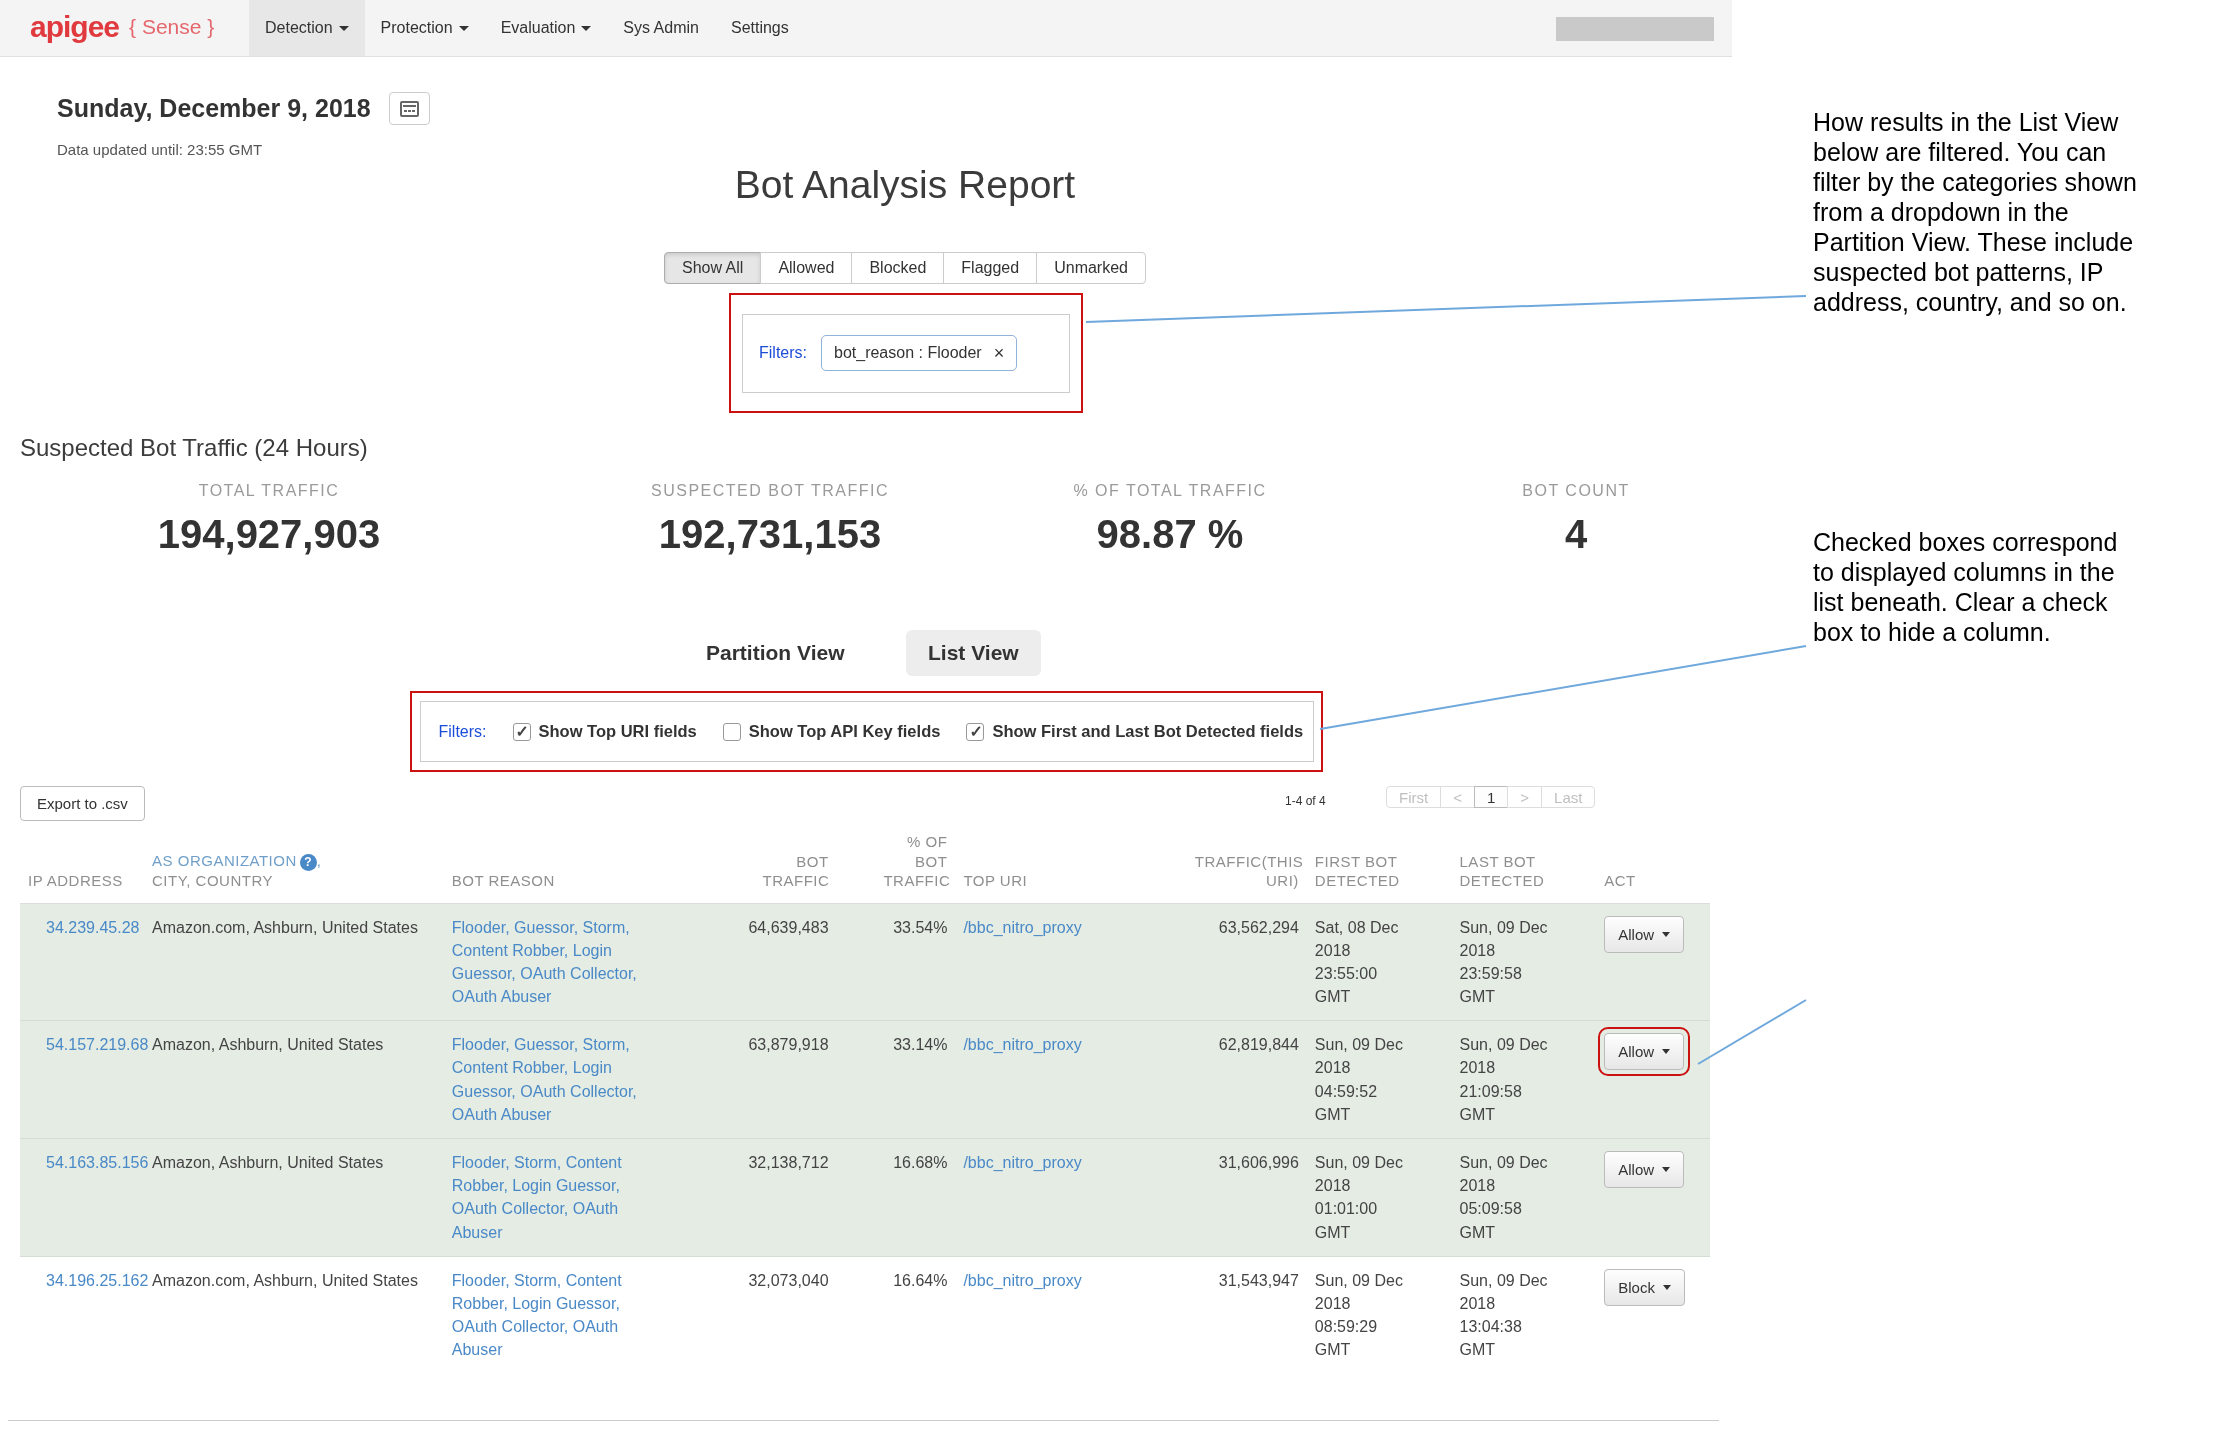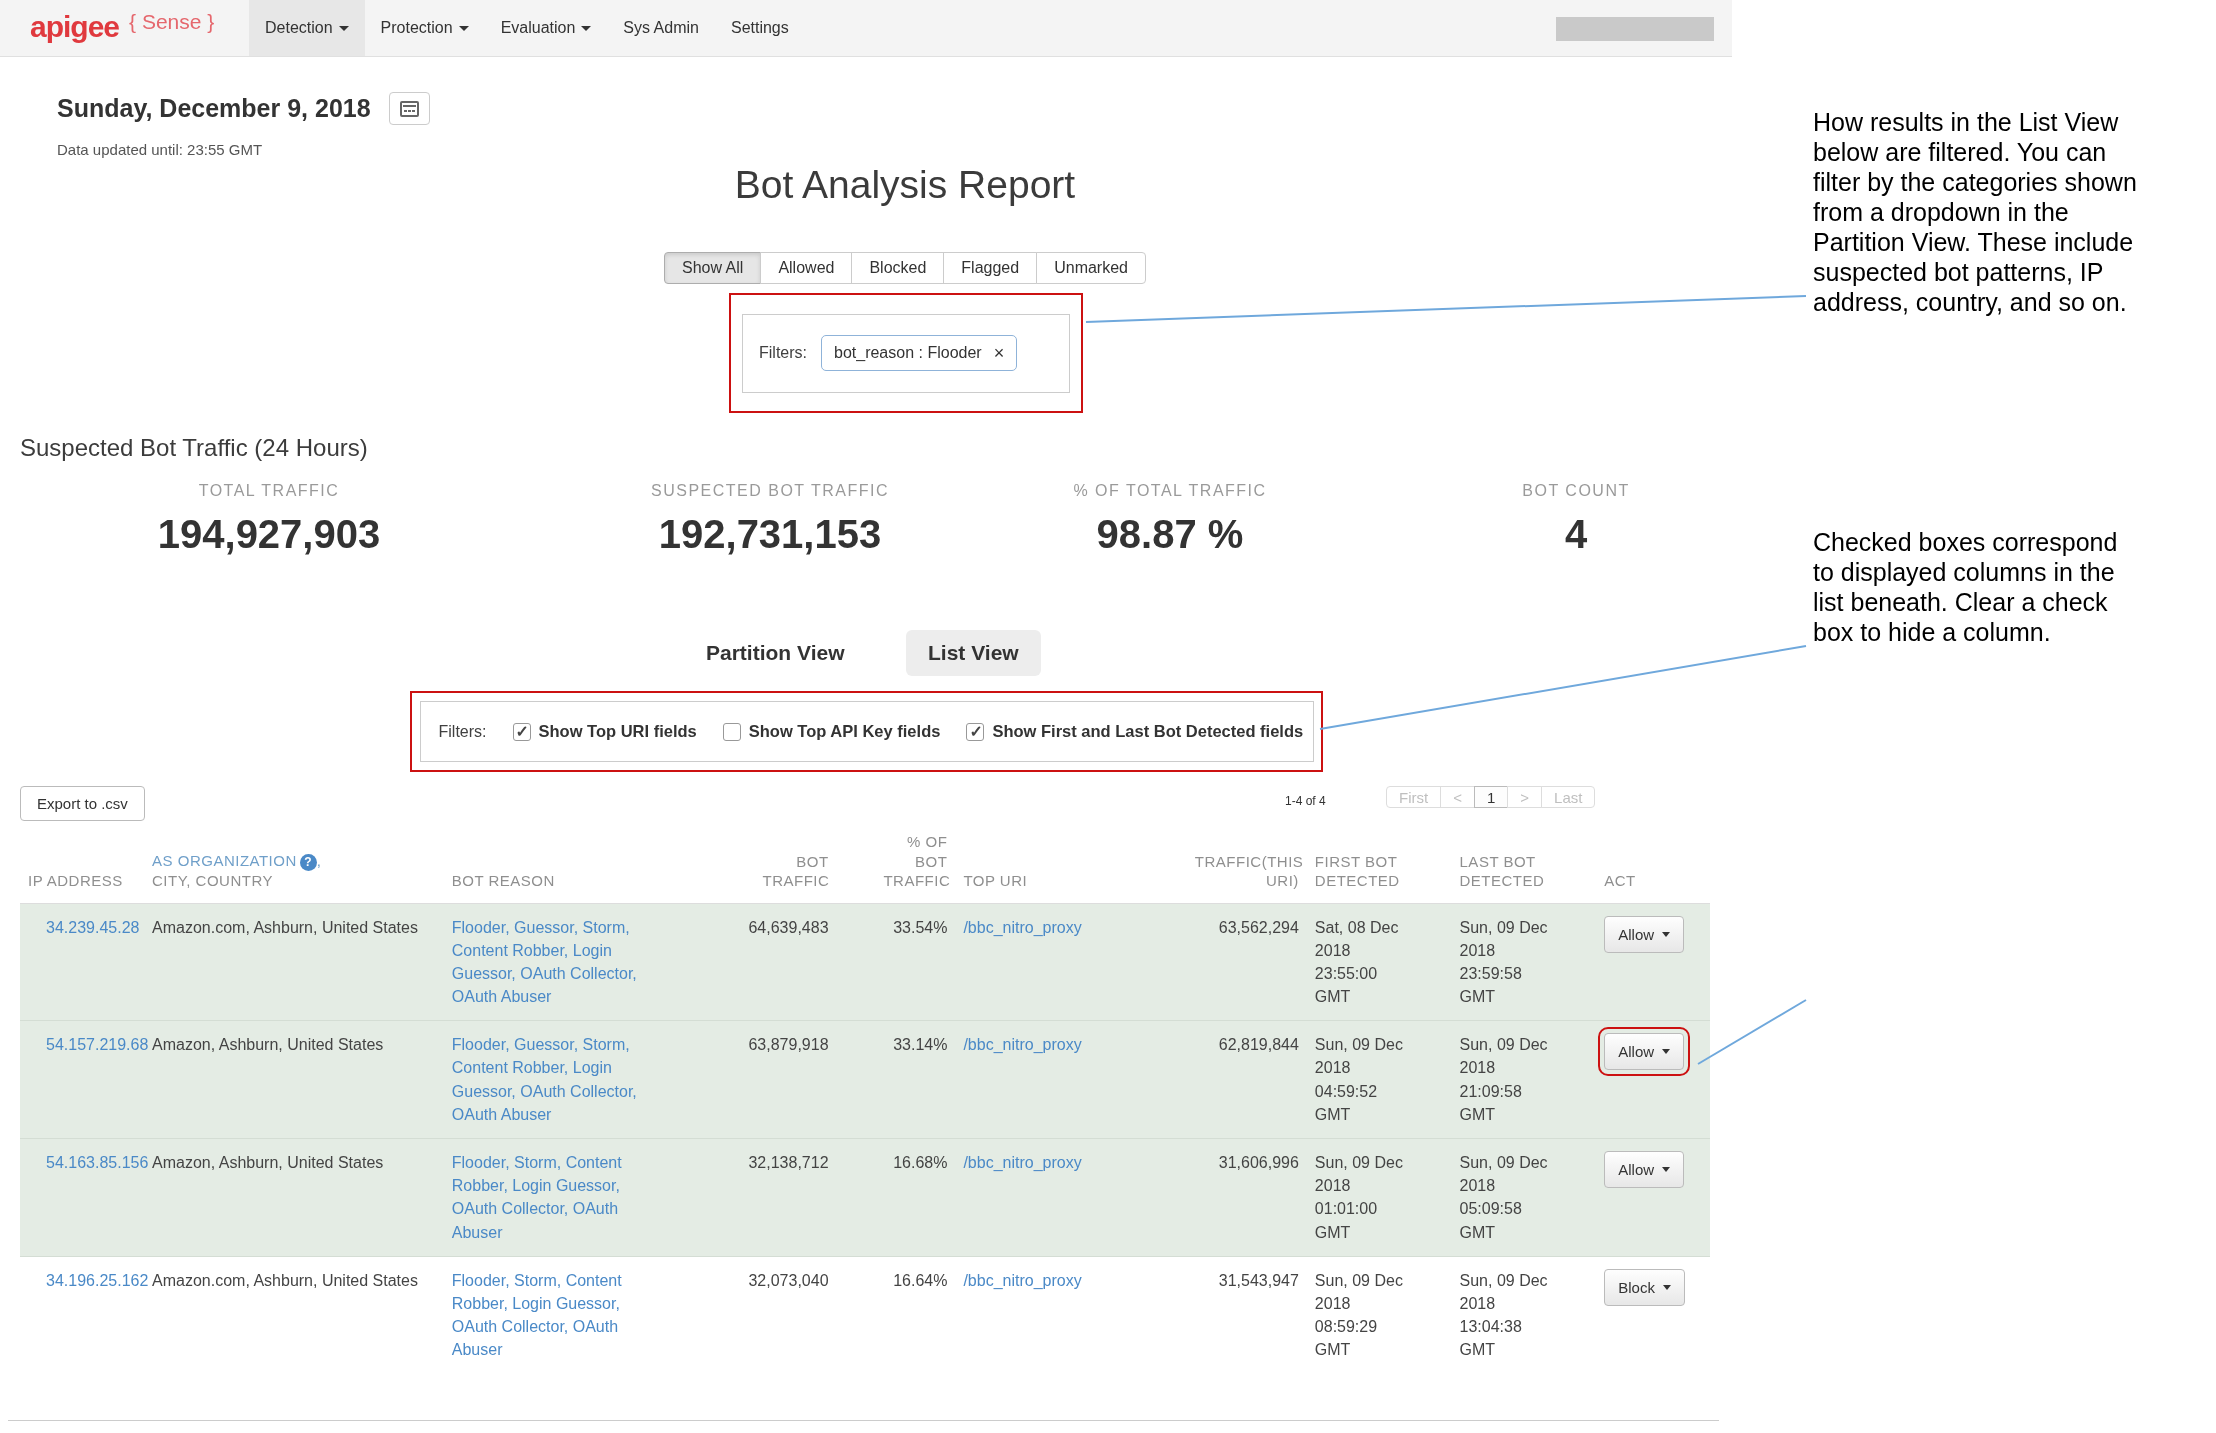--- a/index.html
+++ b/index.html
@@ -2,21 +2,21 @@
 <html><head>
 <meta charset="utf-8">
 <style>
   * { margin:0; padding:0; box-sizing:border-box; }
   html,body { background:#fff; }
   body { font-family:"Liberation Sans", sans-serif; color:#333; }
   .page { position:relative; width:2216px; height:1433px; background:#fff; overflow:hidden; }
 
   
   .navbar { position:absolute; left:0; top:0; width:1732px; height:57px; background:#f4f4f4; border-bottom:1px solid #e0e0e0; }
-  .logo { position:absolute; left:30px; top:10px; display:flex; align-items:flex-start; gap:10px; }
+  .logo { position:absolute; left:30px; top:10px; display:flex; align-items:center; gap:10px; }
   .logo-main { color:#e0393e; font-size:30px; font-weight:bold; letter-spacing:-1px; }
   .logo-sub { color:#e5676d; font-size:21px; }
   .nav-items { position:absolute; left:249px; top:0; height:100%; display:flex; }
   .nav-item { display:flex; align-items:center; gap:6px; padding:0 16px; font-size:16px; color:#333; cursor:pointer; white-space:nowrap; }
   .nav-item.active { background:#e7e7e7; }
   .caret { width:0; height:0; border-left:5px solid transparent; border-right:5px solid transparent; border-top:5px solid #333; }
   .redacted-account { position:absolute; right:18px; top:17px; width:158px; height:24px; background:#c9c9c9; }
 
   
   .date-row { position:absolute; left:57px; top:92px; display:flex; align-items:center; gap:18px; }
@@ -37,21 +37,21 @@
   .tabs { position:absolute; left:0; top:252px; width:1810px; display:flex; justify-content:center; }
   .tab { font-family:inherit; font-size:16px; color:#333; background:#fff; border:1px solid #ccc; padding:6px 17px; margin-left:-1px; cursor:pointer; }
   .tab:first-child { border-radius:4px 0 0 4px; margin-left:0; }
   .tab:last-child { border-radius:0 4px 4px 0; }
   .tab.active { background:#e6e6e6; border-color:#adadad; box-shadow:inset 0 2px 4px rgba(0,0,0,.12); }
 
   
   .red-box { position:absolute; border:2px solid #cc1111; background:transparent; }
   .red-box-1 { left:729px; top:293px; width:354px; height:120px; display:flex; align-items:center; justify-content:center; }
   .chip-bar { width:328px; height:79px; border:1px solid #ccc; background:#fff; display:flex; align-items:center; gap:14px; padding-left:16px; }
-  .filters-label { font-size:16px; color:#404040; white-space:nowrap; }
+  .filters-label { font-size:16px; color:#1d4ed8; white-space:nowrap; }
   .chip { border:1px solid #8fb3d9; border-radius:5px; padding:8px 12px; display:flex; align-items:center; gap:12px; font-size:16px; color:#333; background:#fff; cursor:pointer; white-space:nowrap; }
   .chip-x { font-size:18px; color:#333; cursor:pointer; line-height:1; }
 
   
   .stats-title { position:absolute; left:20px; top:434px; font-size:24px; color:#3c3c3c; font-weight:normal; }
   .stat { position:absolute; top:482px; transform:translateX(-50%); text-align:center; white-space:nowrap; }
   .stat-1 { left:269px; } .stat-2 { left:770px; } .stat-3 { left:1170px; } .stat-4 { left:1576px; }
   .stat-label { font-size:16px; color:#9a9a9a; letter-spacing:1.5px; }
   .stat-value { margin-top:12px; font-size:40px; font-weight:bold; color:#333; }
 

